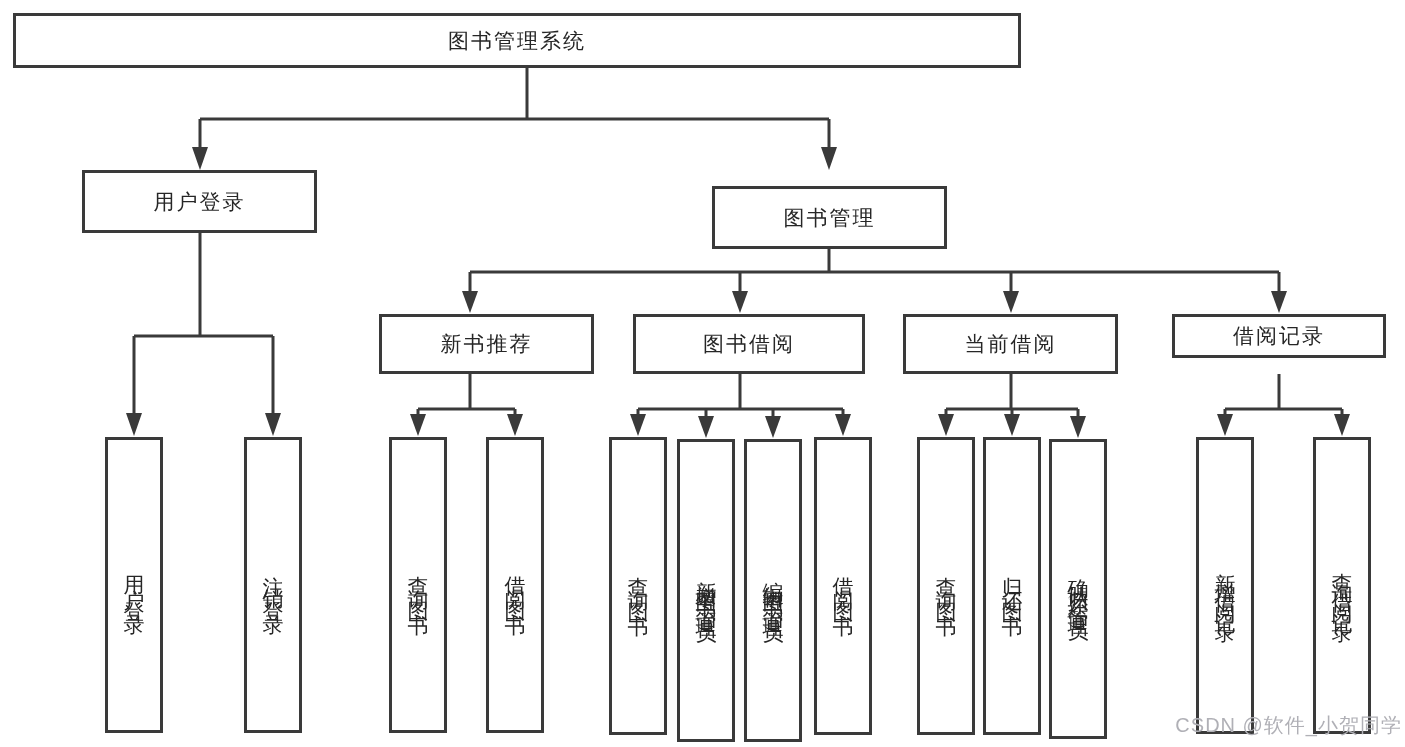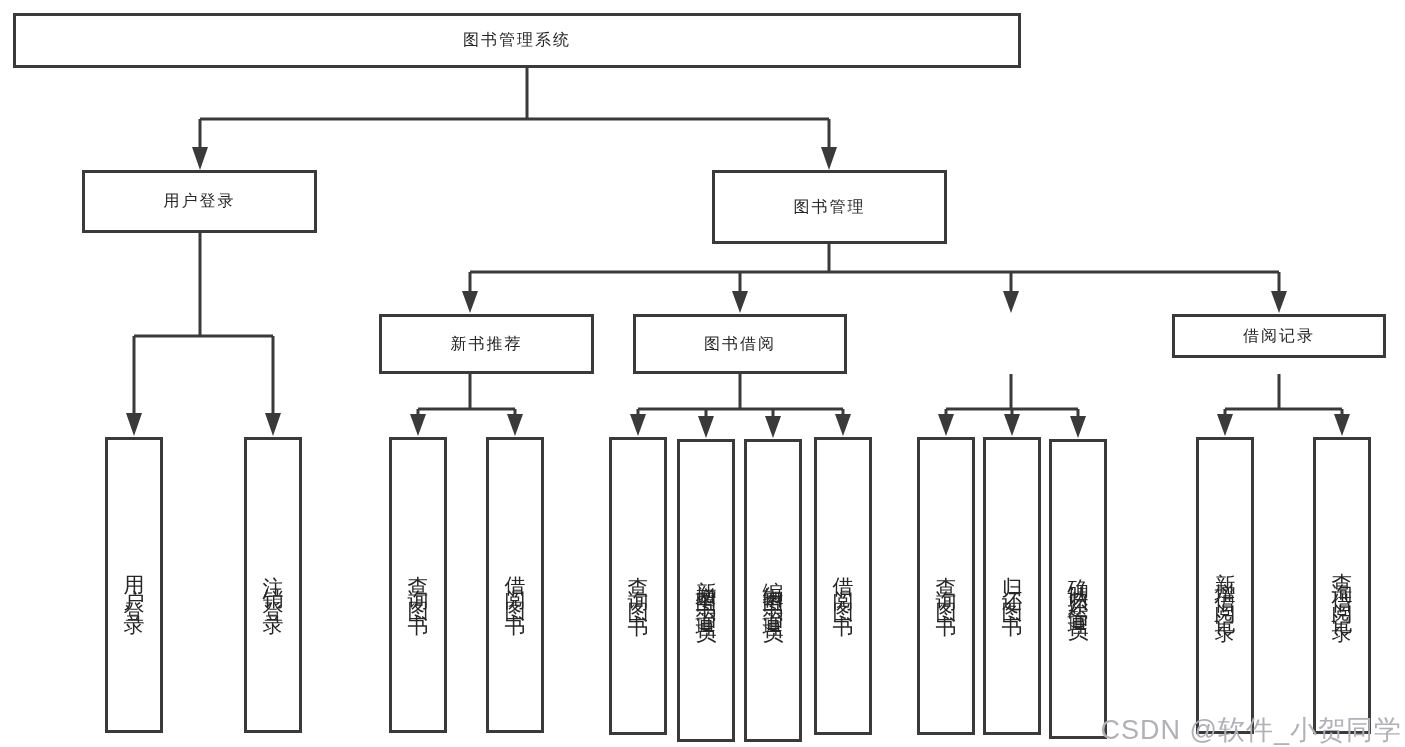--- a/index.html
+++ b/index.html
@@ -10,21 +10,21 @@
     overflow:hidden;
     font-family:"Liberation Sans","DejaVu Sans",sans-serif;
   }
   #wires{position:absolute;left:0;top:0;z-index:1;}
   .hnode{
     position:absolute;
     box-sizing:border-box;
     background:#ffffff;
     border:3px solid #3a3a3a;
     display:flex;align-items:center;justify-content:center;
-    font-size:16px;color:#262626;letter-spacing:2px;
+    font-size:21px;color:#262626;letter-spacing:2px;
     z-index:2;
   }
   .vnode{
     position:absolute;
     box-sizing:border-box;
     width:58px;
     background:#ffffff;
     border:3px solid #3a3a3a;
     display:flex;align-items:center;justify-content:center;
     z-index:2;
@@ -35,32 +35,32 @@
     font-size:21px;color:#262626;
     line-height:1.05;
     white-space:nowrap;
   }
   .sp4{letter-spacing:13px;}
   .sp6{letter-spacing:10px;}
   .sp9{letter-spacing:6px;}
   #watermark{
     position:absolute;
     right:3px;top:712px;
-    font-size:27px;
+    font-size:20px;
     color:#b0b0b6;
     letter-spacing:1px;
     z-index:5;
     white-space:nowrap;
   }
   
   #n-root{left:13px;top:13px;width:1008px;height:55px}
   #n-l2a{left:82px;top:170px;width:235px;height:63px}
-  #n-l2b{left:712px;top:170px;width:235px;height:74px}
+  #n-l2b{left:712px;top:186px;width:235px;height:63px}
   #n-l3a{left:379px;top:314px;width:215px;height:60px}
-  #n-l3b{left:633px;top:314px;width:214px;height:60px}
+  #n-l3b{left:633px;top:314px;width:232px;height:60px}
   #n-l3c{left:903px;top:314px;width:215px;height:60px}
   #n-l3d{left:1172px;top:314px;width:214px;height:44px}
   #v1{left:105px;top:437px;height:296px}
   #v2{left:244px;top:437px;height:296px}
   #v3{left:389px;top:437px;height:296px}
   #v4{left:486px;top:437px;height:296px}
   #v5{left:609px;top:437px;height:298px}
   #v6{left:677px;top:439px;height:303px}
   #v7{left:744px;top:439px;height:303px}
   #v8{left:814px;top:437px;height:298px}
@@ -115,20 +115,21 @@
     </g>
   </svg>
 
   <div id="n-root" class="hnode">图书管理系统</div>
 
   <div id="n-l2a" class="hnode">用户登录</div>
   <div id="n-l2b" class="hnode">图书管理</div>
 
   <div id="n-l3a" class="hnode">新书推荐</div>
   <div id="n-l3b" class="hnode">图书借阅</div>
+  <div id="n-l3c" class="hnode">当前借阅</div>
   <div id="n-l3d" class="hnode">借阅记录</div>
 
   <div id="v1" class="vnode">
     <span class="sp4">用户登录</span>
   </div>
   <div id="v2" class="vnode">
     <span class="sp4">注销登录</span>
   </div>
 
   <div id="v3" class="vnode">

